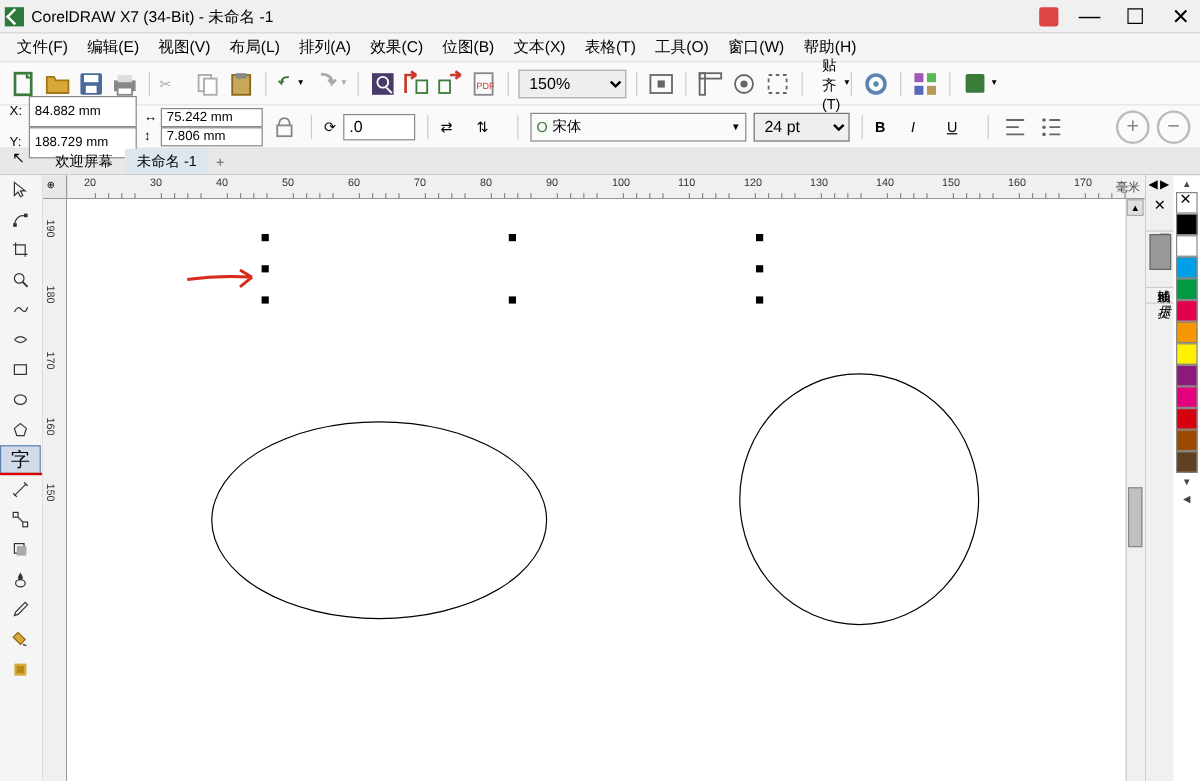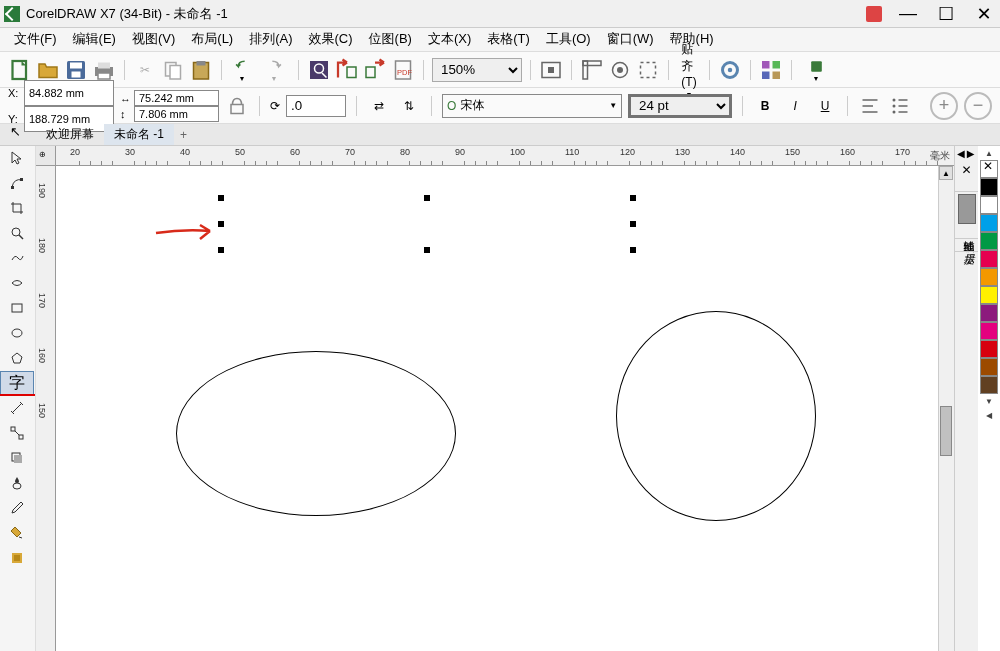--- a/index.html
+++ b/index.html
@@ -13,34 +13,34 @@
     .title-controls { display: flex; align-items: center; gap: 14px; }
     .user-icon { width: 16px; height: 16px; background: #d44; border-radius: 2px; }
     .win-btn { width: 24px; height: 20px; display: flex; align-items: center; justify-content: center; font-size: 18px; cursor: pointer; }
     
     
     .menu-bar { height: 24px; background: #f5f5f5; display: flex; align-items: flex-start; padding: 0 6px; border-bottom: 1px solid #ddd; }
     .menu-item { padding: 2px 8px; font-size: 13px; cursor: pointer; }
     
     
     .toolbar { height: 36px; background: #fafafa; display: flex; align-items: center; padding: 0 8px; gap: 4px; border-bottom: 1px solid #ddd; }
-    .tb-btn { width: 24px; height: 24px; display: flex; align-items: center; justify-content: center; cursor: pointer; border-radius: 2px; flex-direction: column; }
+    .tb-btn { width: 24px; height: 24px; display: flex; align-items: center; justify-content: space-between; cursor: pointer; border-radius: 2px; }
     .tb-sep { width: 1px; height: 20px; background: #ccc; margin: 0 4px; }
     .zoom-select { height: 24px; width: 90px; border: 1px solid #aaa; padding: 0 4px; }
     .paste-btn { padding: 2px 8px; font-size: 12px; display: flex; align-items: center; gap: 2px; }
     
     
     .prop-bar { height: 36px; background: #fafafa; display: flex; align-items: center; padding: 0 8px; gap: 6px; border-bottom: 1px solid #ddd; }
     .xy-group { display: flex; flex-direction: column; font-size: 11px; }
     .xy-row { display: flex; align-items: center; }
     .xy-label { width: 16px; }
     .xy-input { width: 90px; height: 16px; border: 1px solid #888; padding: 12px 4px; font-size: 11px; }
     .wh-input { width: 85px; height: 16px; border: 1px solid #888; padding: 0 4px; font-size: 11px; }
     .rot-input { width: 60px; height: 22px; border: 1px solid #888; padding: 0 4px; }
-    .size-select { width: 104px; height: 24px; border: 3px solid #737373; padding: 0 4px; }
+    .size-select { width: 80px; height: 24px; border: 1px solid #737373; padding: 0 4px; }
     .circle-btn { width: 28px; height: 28px; border: 2px solid #bbb; border-radius: 50%; display: flex; align-items: center; justify-content: center; font-size: 18px; color: #888; }
     
     
     .tab-bar { height: 22px; background: #e8e8e8; display: flex; align-items: center; border-bottom: 1px solid #ccc; }
     .tool-tab { width: 36px; height: 100%; }
     .tab { padding: 2px 10px; font-size: 12px; }
     .tab.active { background: #dde5ee; }
     .tab-plus { padding: 2px 6px; color: #666; }
     
     

